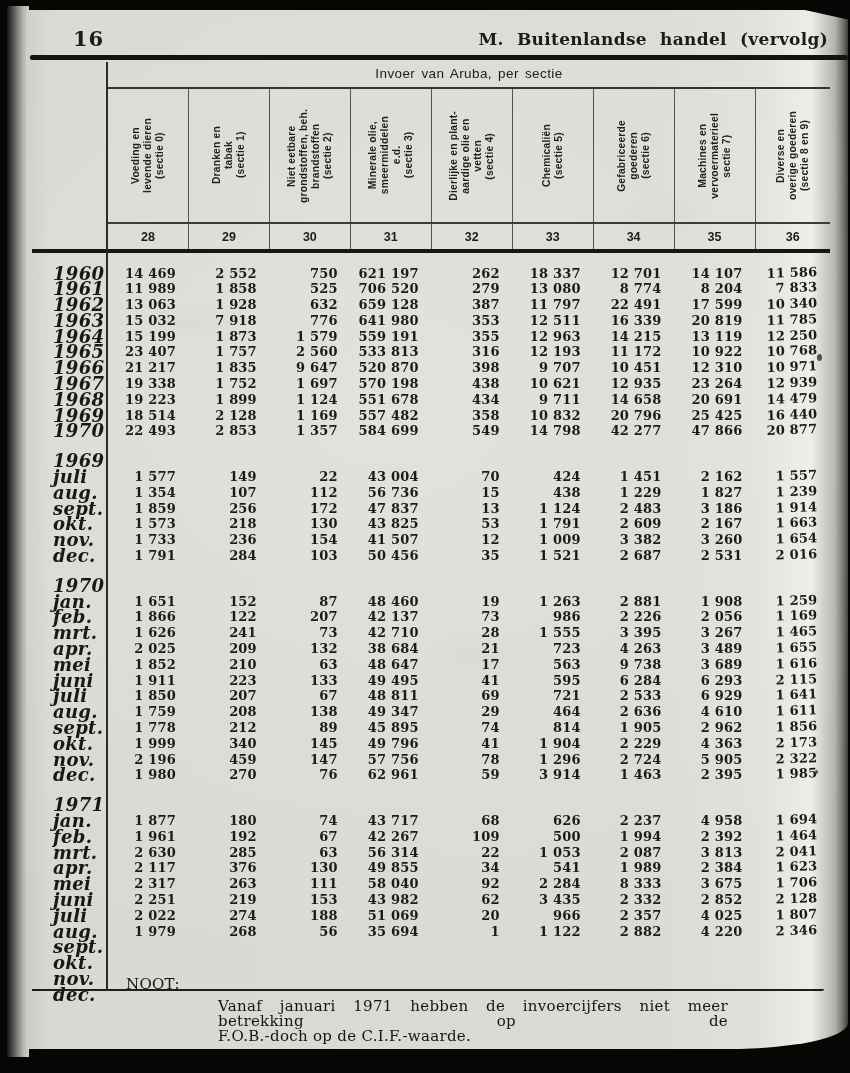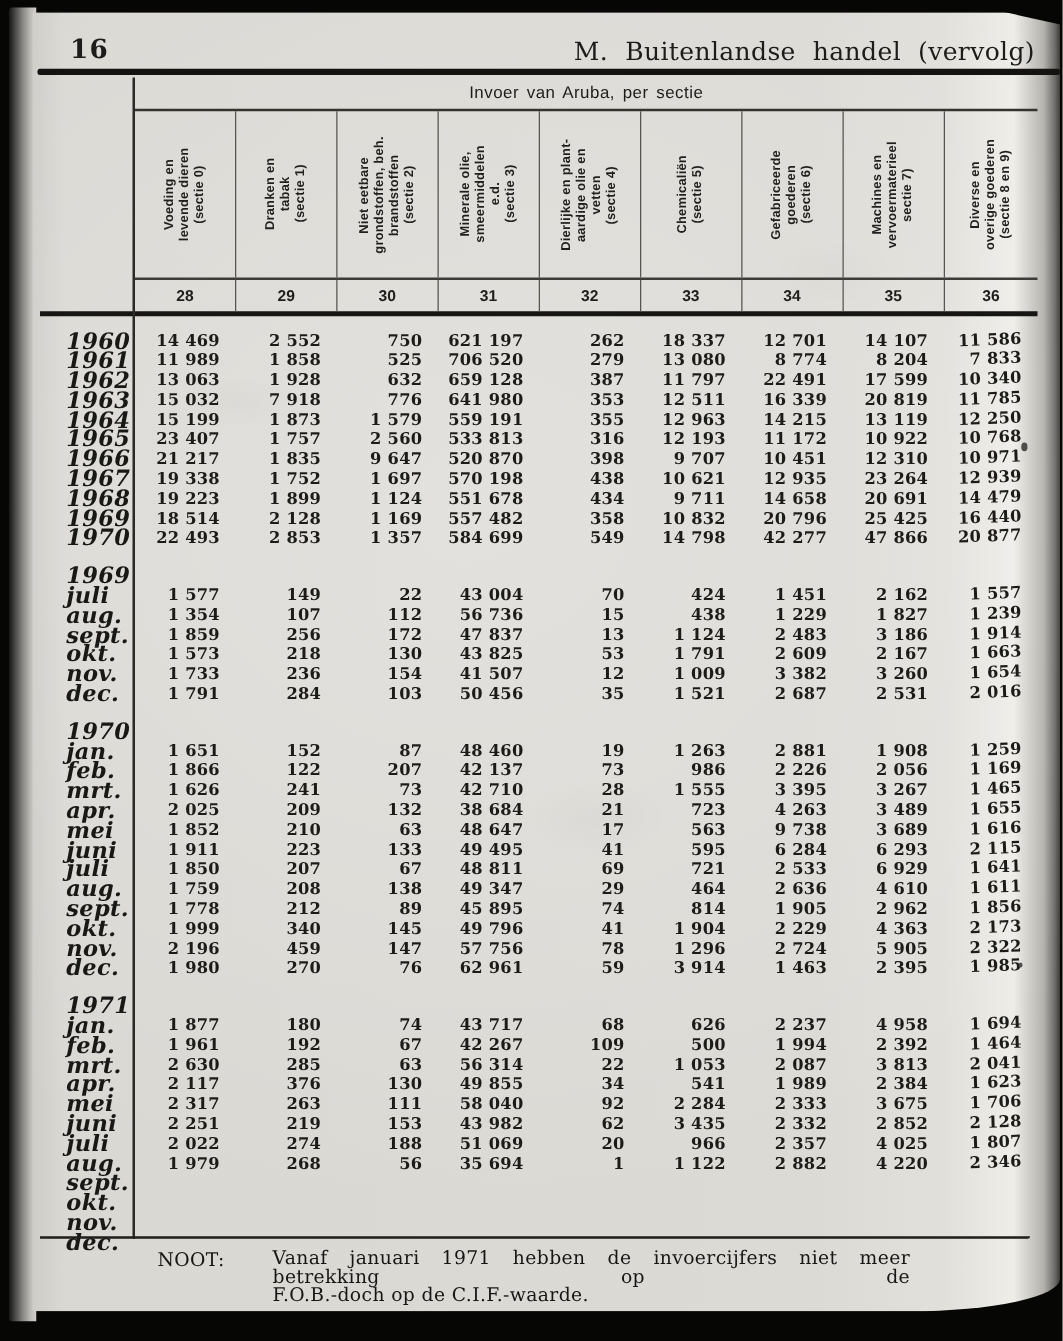--- a/index.html
+++ b/index.html
@@ -30,22 +30,22 @@
     clip-path:polygon(0 0,100% 0,100% 100%);
   }
   .speck{position:absolute;background:#504e4a;border-radius:50%;}
   .mottle{position:absolute;inset:0;pointer-events:none;opacity:.5;
     background:
       radial-gradient(60px 30px at 20% 30%, rgba(120,118,112,.08), transparent 70%),
       radial-gradient(80px 40px at 55% 62%, rgba(120,118,112,.07), transparent 70%),
       radial-gradient(70px 35px at 78% 20%, rgba(120,118,112,.06), transparent 70%);
   }
 
-  .pageno{position:absolute;left:30px;top:16px;font-size:21px;font-weight:700;letter-spacing:1px;}
-  .pagehead{position:absolute;right:20px;top:19px;font-size:20px;font-weight:400;word-spacing:7px;letter-spacing:.3px;}
+  .pageno{position:absolute;left:47px;top:16px;font-size:21px;font-weight:700;letter-spacing:1px;}
+  .pagehead{position:absolute;right:20px;top:19px;font-size:17px;font-weight:700;word-spacing:7px;letter-spacing:.3px;}
   .toprule{position:absolute;left:4px;right:0;top:45px;height:5px;background:#131311;border-radius:2px;}
 
   
   .tbl{position:absolute;left:6px;right:18px;top:50px;bottom:58px;}
   .tbl::before{ 
     content:"";position:absolute;left:74px;top:2px;bottom:0;width:2px;background:#28282六;
     background:#2a2a27;
   }
   .title-row{
     margin-left:76px;height:27px;display:flex;align-items:center;justify-content:center;
@@ -85,21 +85,21 @@
   }
   .val.c8{transform:rotate(-2deg) translateY(-1px);}
   .ggap{height:14px;}
   .botrule{position:absolute;left:0;right:6px;bottom:0;height:2px;background:#1d1d1a;border-radius:0 0 60px 0;}
 
   .noot{
     position:absolute;left:100px;bottom:5px;right:120px;
     display:grid;grid-template-columns:62px 1fr;column-gap:30px;
     font-size:15px;letter-spacing:.3px;color:#161614;
   }
-  .noot .l1{text-align:justify;text-align-last:justify;word-spacing:2px;line-height:15px;}
+  .noot .l1{text-align:justify;text-align-last:justify;word-spacing:2px;line-height:15px;margin-top:24px;}
   .noot .l2{line-height:15px;}
 </style>
 </head>
 <body>
 
 <div class="edge-stack"></div>
 
 <div class="page">
   <div class="mottle"></div>
 
@@ -580,21 +580,21 @@
           <div class="val c8">1 623</div>
         </div>
         <div class="row">
           <div class="rlabel">mei</div>
           <div class="val c0">2 317</div>
           <div class="val c1">263</div>
           <div class="val c2">111</div>
           <div class="val c3">58 040</div>
           <div class="val c4">92</div>
           <div class="val c5">2 284</div>
-          <div class="val c6">2 333</div>
+          <div class="val c6">8 333</div>
           <div class="val c7">3 675</div>
           <div class="val c8">1 706</div>
         </div>
         <div class="row">
           <div class="rlabel">juni</div>
           <div class="val c0">2 251</div>
           <div class="val c1">219</div>
           <div class="val c2">153</div>
           <div class="val c3">43 982</div>
           <div class="val c4">62</div>

